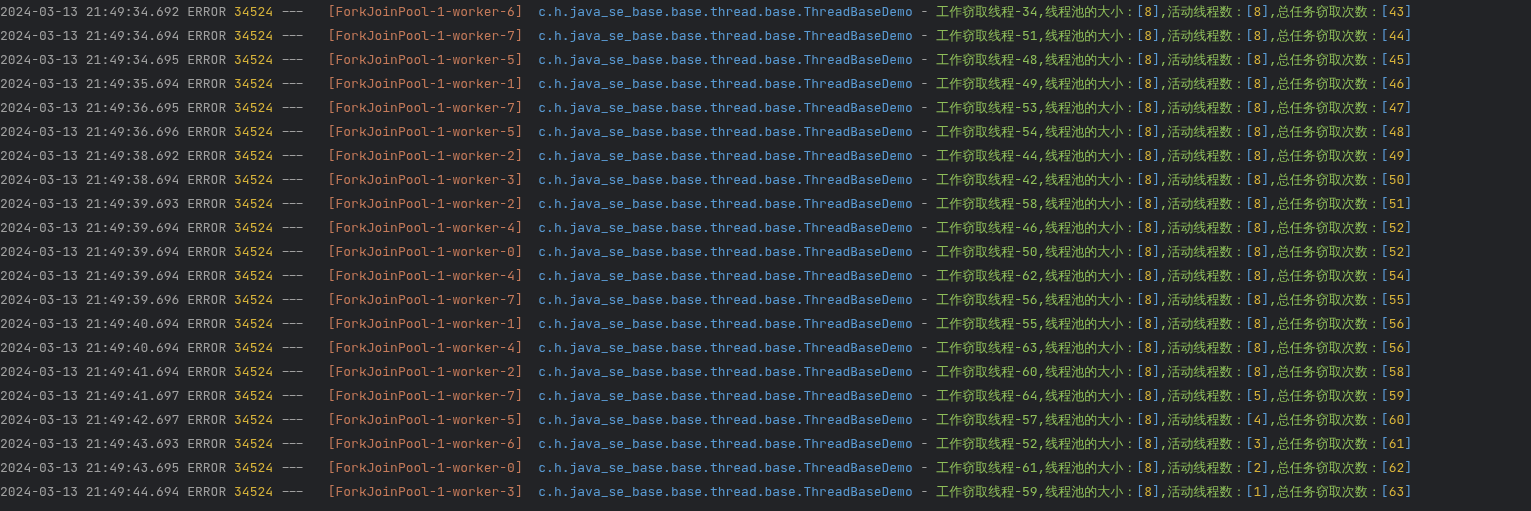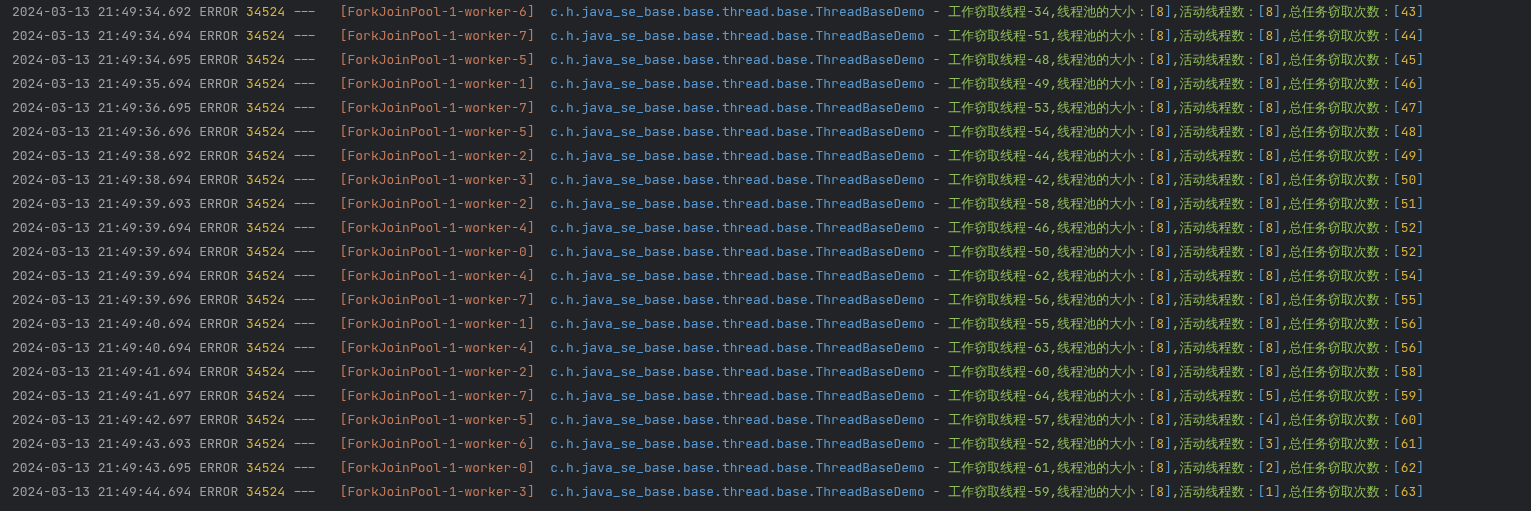--- a/index.html
+++ b/index.html
@@ -6,21 +6,21 @@
     margin: 0;
     padding: 0;
     background: #222326;
     font-family: "JetBrains Mono", "Menlo", "Consolas", "DejaVu Sans Mono", monospace;
     font-size: 13px;
     line-height: 24px;
     color: #b0b0b0;
     width: 1531px;
   }
   .log-container {
-    padding: 0 12px;
+    padding: 0 0;
     white-space: pre;
   }
   .row {
     display: block;
     height: 24px;
   }
   .ts    { color: #a0a0a0; }
   .sp    { color: #a0a0a0; }
   .lvl   { color: #a0a0a0; }
   .pid   { color: #d6b23a; }

